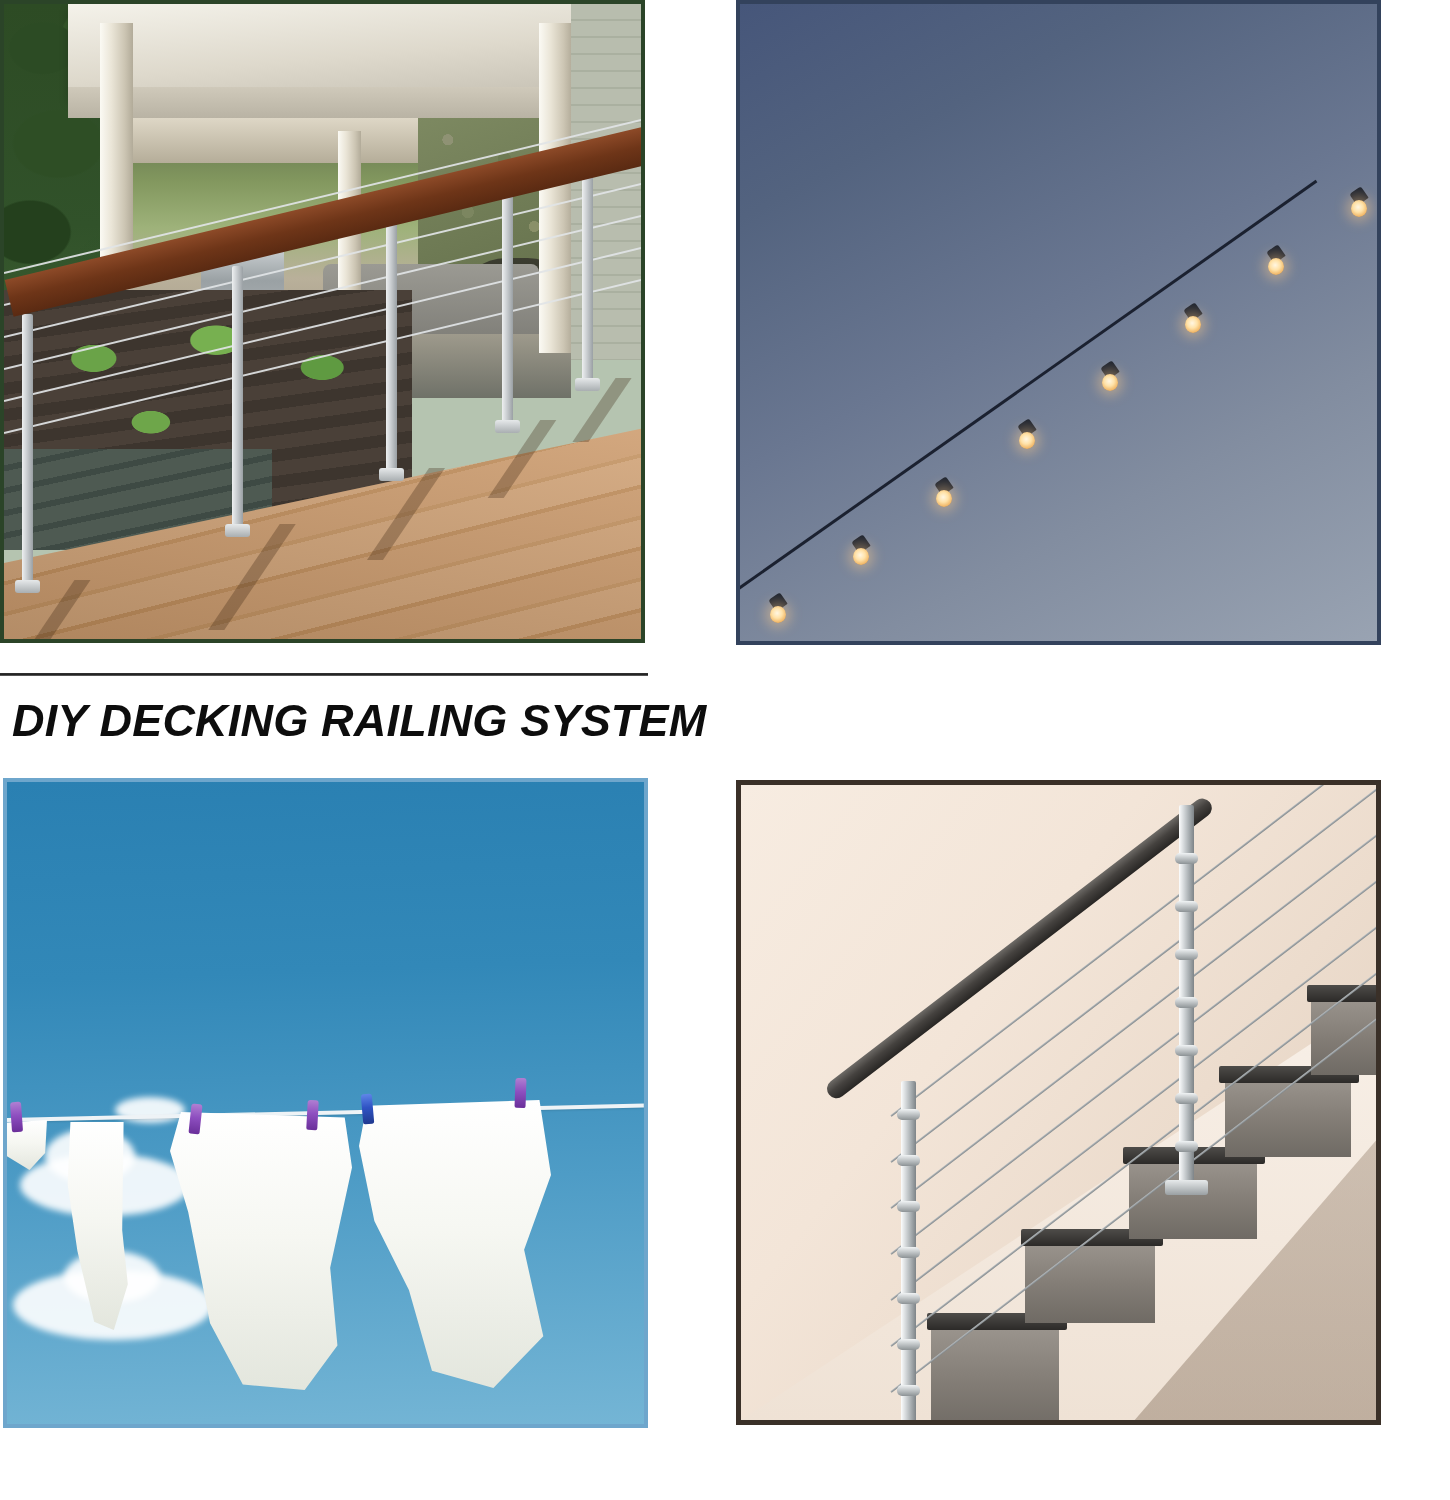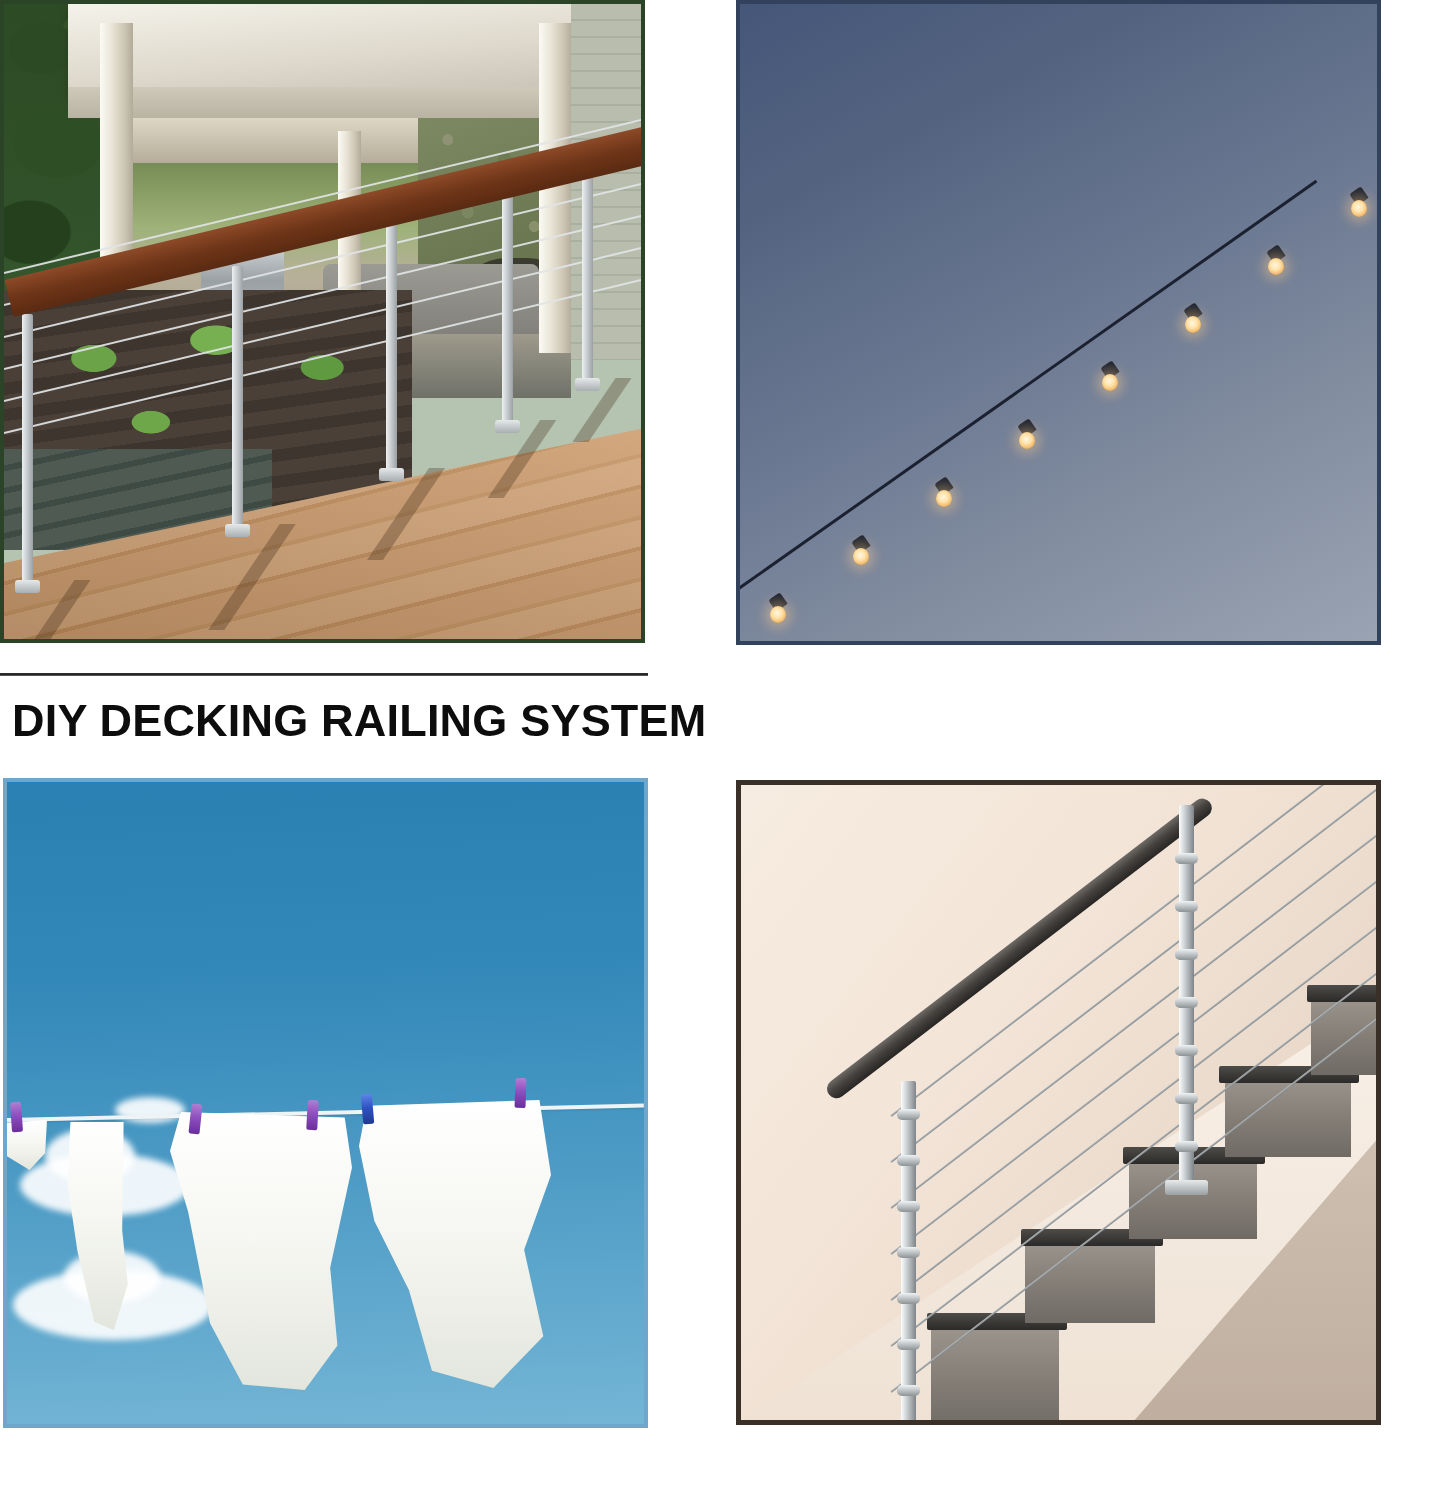--- a/index.html
+++ b/index.html
@@ -45,20 +45,21 @@
   .photo-bl {
     width: 645px;
     height: 650px;
   }
 
   
   .caption-wrap {
     position: absolute;
     left: 0;
     right: 8px;
+    font-style: italic;
   }
   .rule {
     height: 3px;
     background: linear-gradient(to bottom,#3a3a3a 0%,#1d1d1d 45%,#6b6b6b 100%);
   }
   .caption {
     font-family: "Liberation Sans", sans-serif;
     font-weight: bold;
     font-size: 45px;
     line-height: 1.0;

